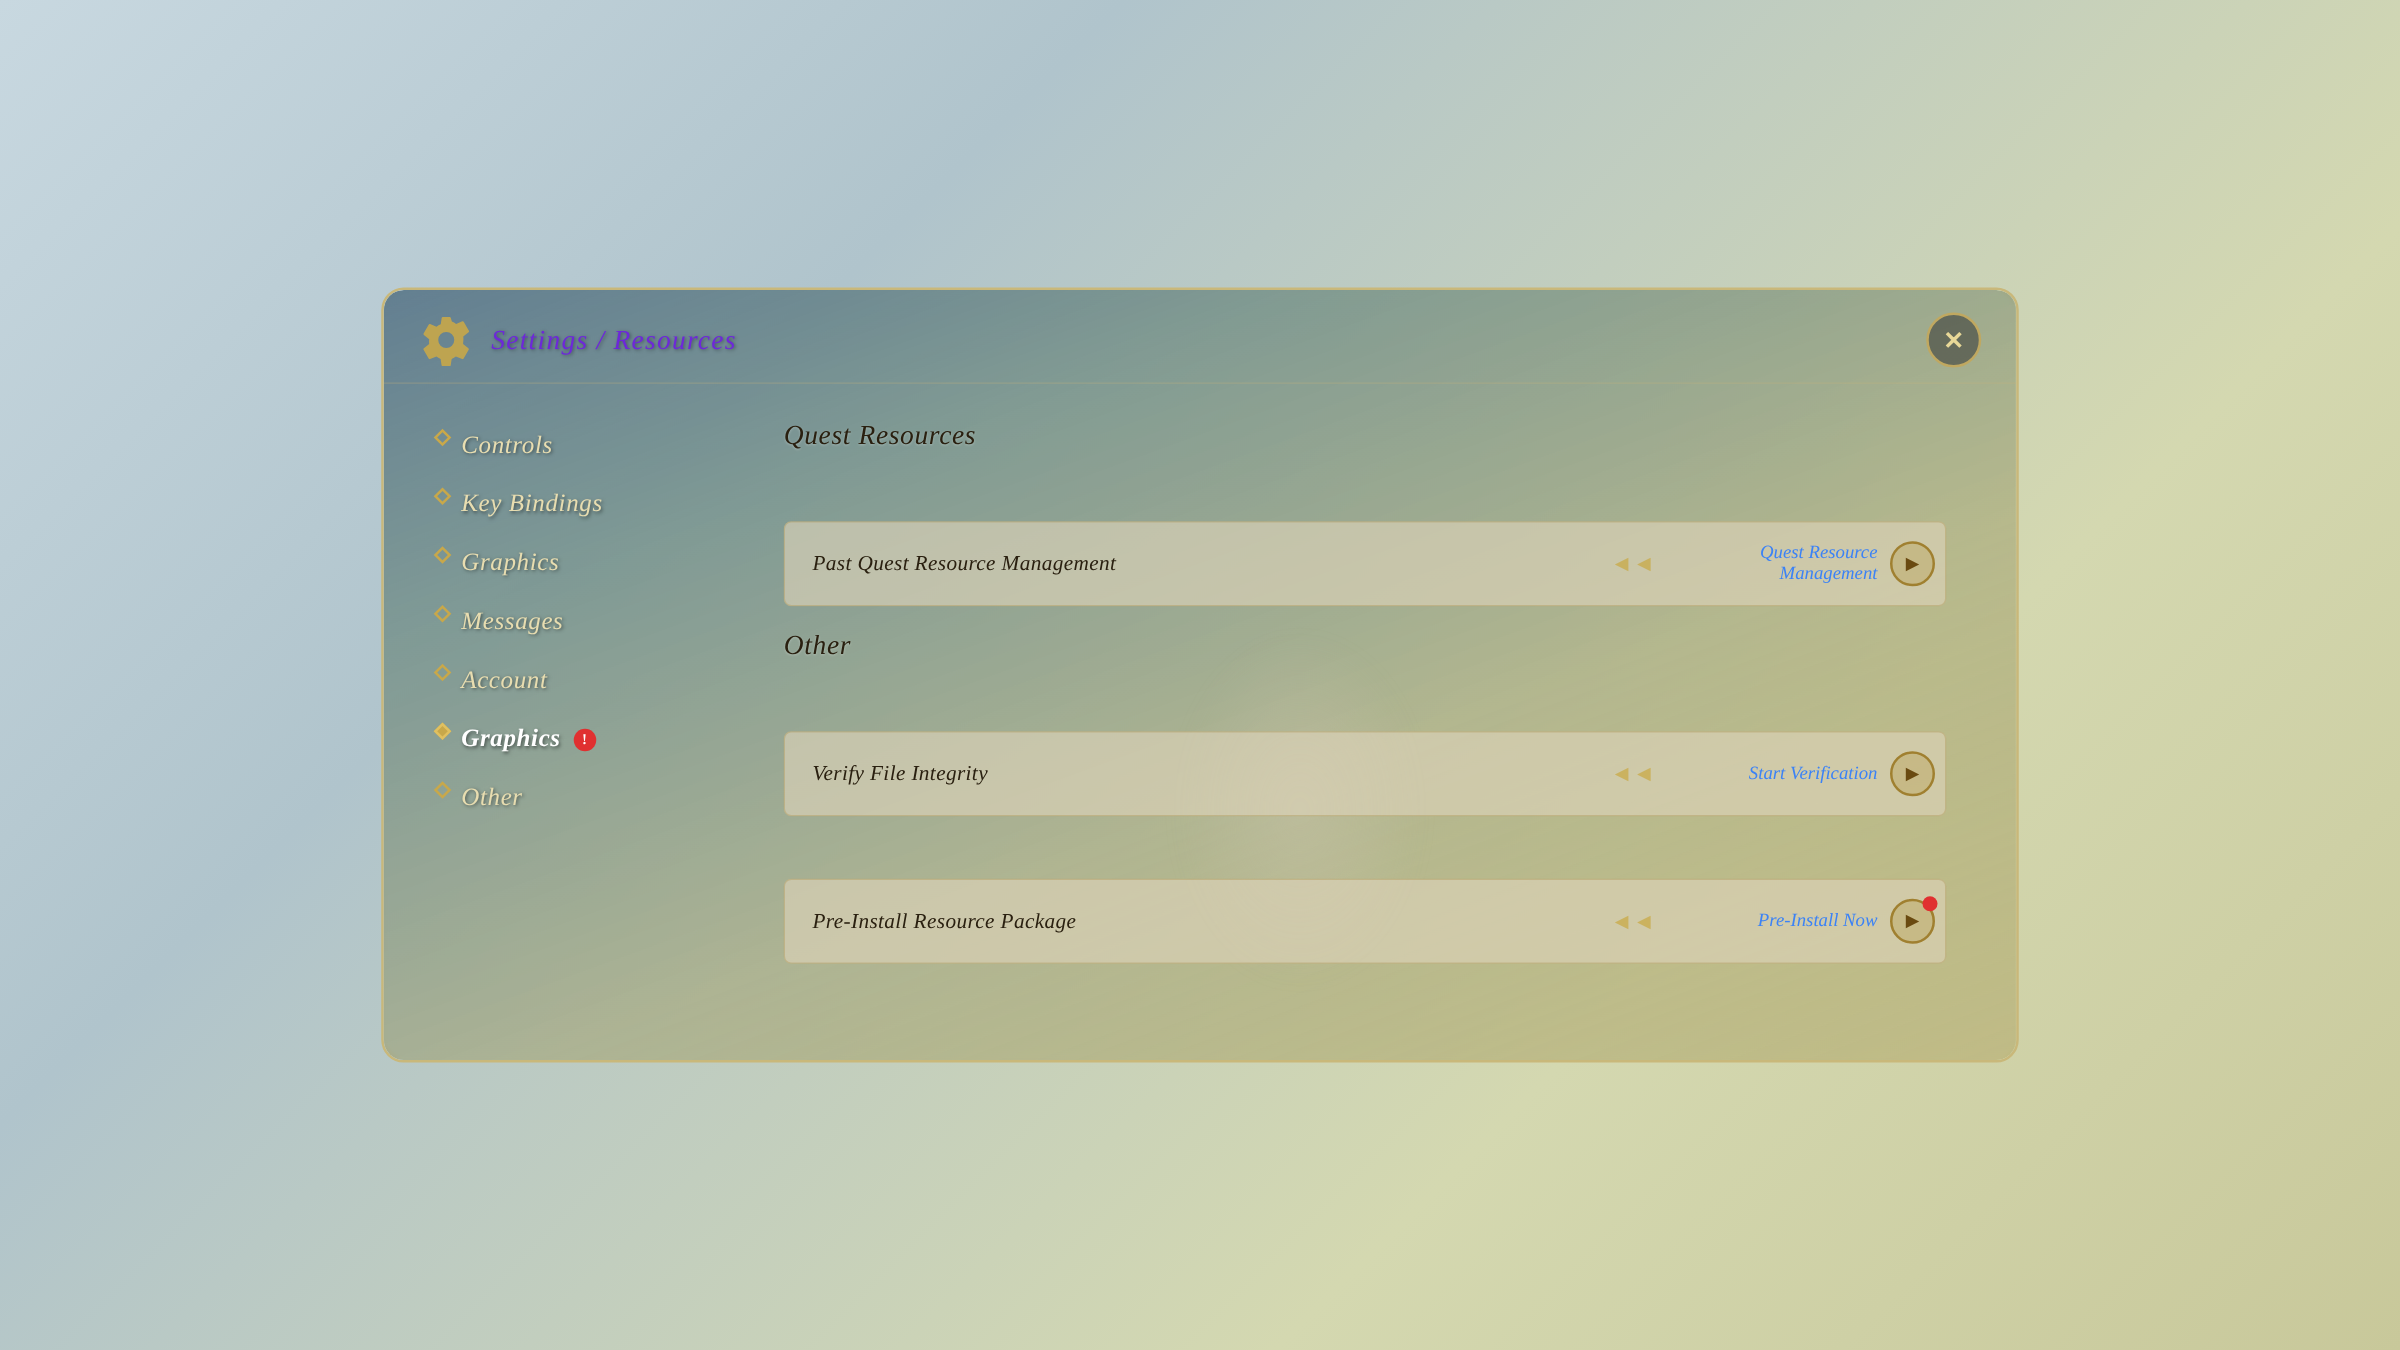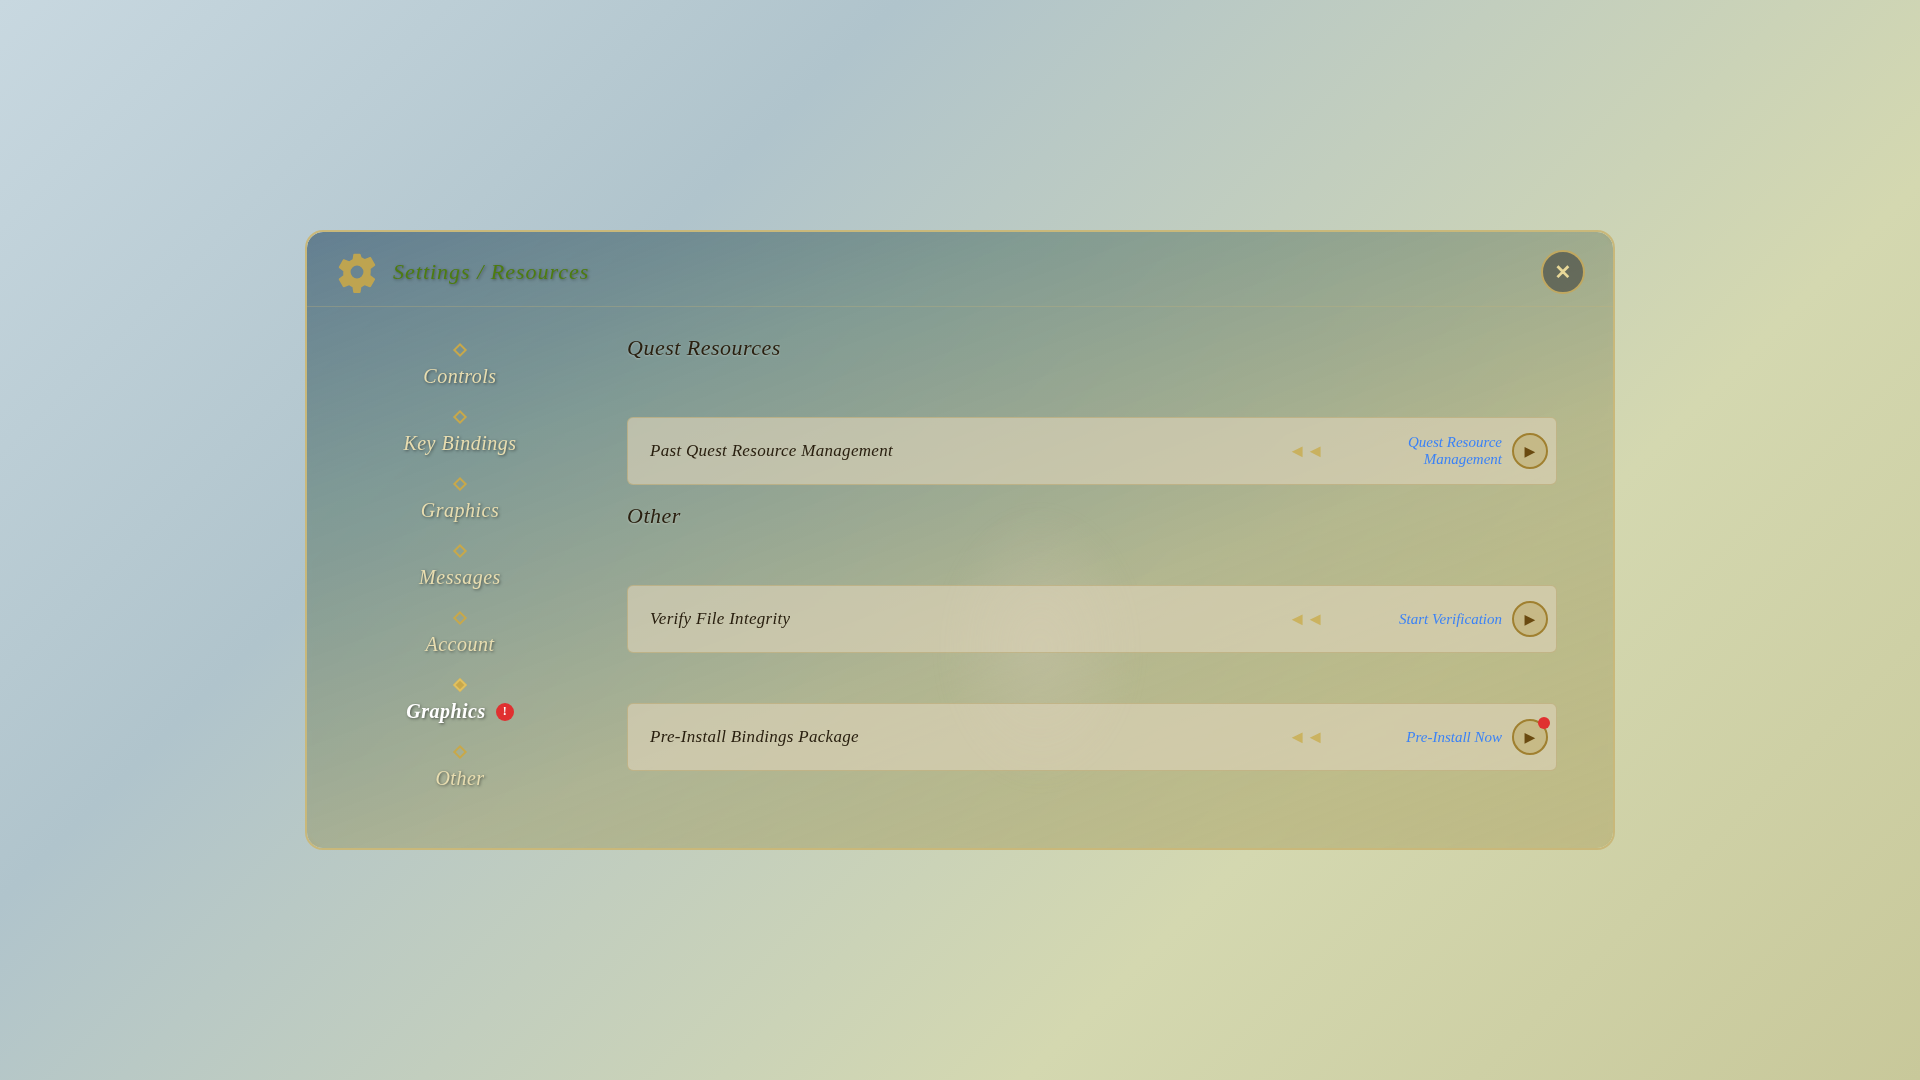--- a/index.html
+++ b/index.html
@@ -83,21 +83,21 @@
 
     .gear-icon svg {
       width: 44px;
       height: 44px;
       fill: #c8a84a;
       opacity: 0.9;
     }
 
     .breadcrumb {
       font-size: 22px;
-      color: #4d7c0f;
+      color: #6d28d9;
       letter-spacing: 1px;
       font-style: italic;
       text-shadow: 1px 1px 3px rgba(0,0,0,0.4);
     }
 
     .close-button {
       width: 44px;
       height: 44px;
       border-radius: 50%;
       border: 2px solid #c0a860;
@@ -122,26 +122,25 @@
     .sidebar {
       width: 290px;
       padding: 30px 20px 20px 36px;
       display: flex;
       flex-direction: column;
       gap: 8px;
     }
 
     .sidebar-item {
       display: flex;
-      align-items: center;
+      align-items: flex-start;
       gap: 10px;
       padding: 8px 6px;
       cursor: pointer;
       border-radius: 4px;
-      flex-direction: column;
     }
 
     .sidebar-item.active {
       
     }
 
     .sidebar-bullet {
       width: 10px;
       height: 10px;
       border: 2px solid #c8a84a;
@@ -383,21 +382,21 @@
             <div class="row-arrows-container">
               <span class="arrow-left">◄◄</span>
             </div>
             <div class="row-action">
               <span class="row-action-text">Start Verification</span>
               <div class="arrow-right-btn">▶</div>
             </div>
           </div>
 
           <div class="row-item">
-            <span class="row-label">Pre-Install Bindings Package</span>
+            <span class="row-label">Pre-Install Resource Package</span>
             <div class="row-arrows-container">
               <span class="arrow-left">◄◄</span>
             </div>
             <div class="row-action">
               <span class="row-action-text">Pre-Install Now</span>
               <div class="arrow-right-btn">
                 ▶
                 <div class="alert-dot"></div>
               </div>
             </div>

